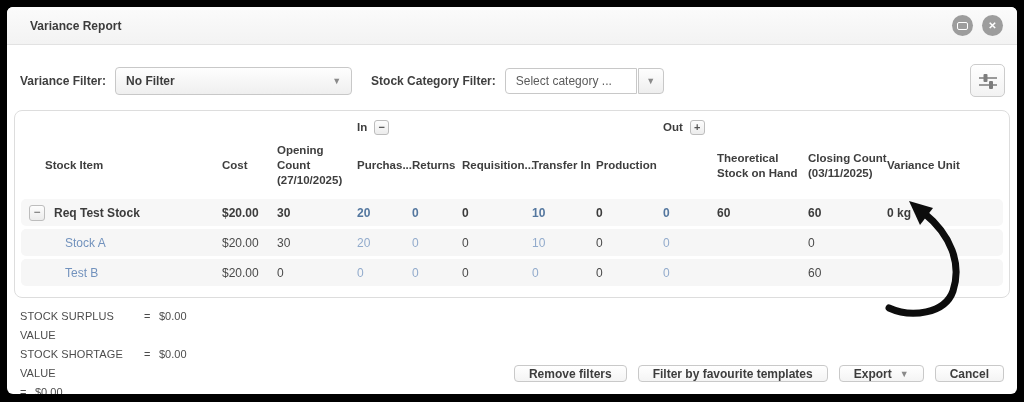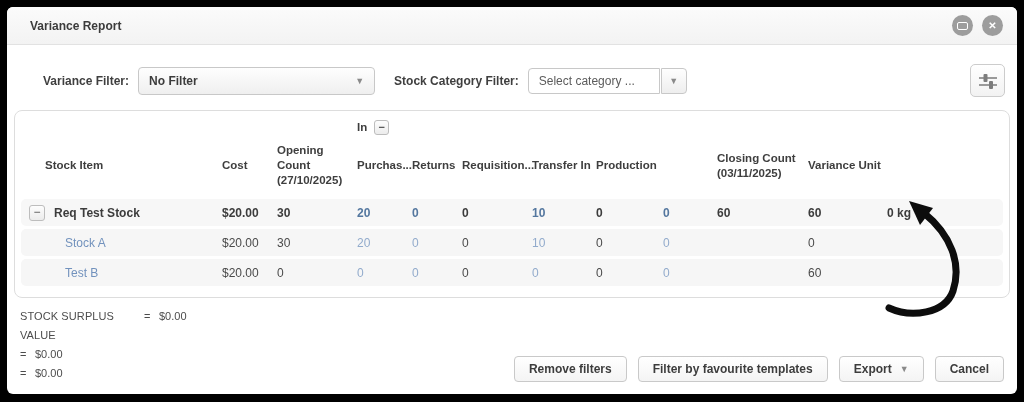--- a/index.html
+++ b/index.html
@@ -22,21 +22,21 @@
   .title{font-size:12px;font-weight:bold;color:#3c3c3c;}
   .win-btns{margin-left:auto;display:flex;gap:9px;}
   .win-btn{
     width:21px;height:21px;border-radius:50%;background:#9d9d9d;border:none;
     display:flex;align-items:center;justify-content:center;cursor:pointer;padding:0;
   }
   .win-rect{width:9px;height:6px;border:1.5px solid #fff;border-radius:2px;}
   .win-x{color:#fff;font-size:10px;font-weight:bold;line-height:1;}
   
   .filters{display:flex;align-items:center;padding:19px 12px 13px 13px;}
-  .filter-label{font-size:12px;font-weight:bold;color:#3f3f3f;margin-right:9px;white-space:nowrap;margin-left:23px;}
+  .filter-label{font-size:12px;font-weight:bold;color:#3f3f3f;margin-right:9px;white-space:nowrap;}
   .dd{
     width:215px;height:26px;border:1px solid #c8c8c8;border-radius:4px;
     background:linear-gradient(#fefefe,#efefef);
     display:flex;align-items:center;padding:0 10px;
     font-size:12px;font-weight:bold;color:#3c3c3c;cursor:pointer;
   }
   .caret{margin-left:auto;color:#8a8a8a;font-size:9px;}
   .label2{margin-left:19px;}
   .combo{display:flex;align-items:center;}
   .combo-input{
@@ -91,21 +91,21 @@
   .v-blue{color:#54779f;cursor:pointer;}
   .v-blue-light{color:#92abcc;cursor:pointer;}
   
   .summary{margin:9px 13px 0;font-size:11px;color:#4c4c4c;}
   .sum-line{display:flex;line-height:19px;}
   .sum-label{width:124px;letter-spacing:0.1px;}
   .sum-eq{width:15px;}
   
   .footer{position:absolute;right:13px;bottom:12px;display:flex;gap:11px;}
   .btn{
-    height:26px;padding:0 14px;border:1px solid #c9c9c9;border-radius:4px;
+    height:17px;padding:0 14px;border:1px solid #c9c9c9;border-radius:4px;
     background:linear-gradient(#ffffff,#f4f4f4);
     font-size:12px;font-weight:bold;color:#3d3d3d;
     display:flex;align-items:center;gap:8px;cursor:pointer;
     font-family:inherit;
   }
   .btn .caret{margin:0;}
   
   .arrow-annot{position:absolute;left:855px;top:178px;pointer-events:none;z-index:5;}
 </style>
 </head>
@@ -151,36 +151,44 @@
     </button>
   </div>
 
   <div class="vr-table">
 
     <div class="grid-row group-row">
       <div class="group-cell group-in">
         <span>In</span>
         <button class="mini-btn">−</button>
       </div>
+      <div class="group-cell group-out">
+        <span>Out</span>
+        <button class="mini-btn">+</button>
+      </div>
     </div>
 
     <div class="grid-row header-row">
       <div class="c1">Stock Item</div>
       <div>Cost</div>
       <div>
         <div>Opening Count</div>
         <div>(27/10/2025)</div>
       </div>
       <div>Purchas...</div>
       <div>Returns</div>
       <div>Requisition...</div>
       <div>Transfer In</div>
       <div>Production</div>
       <div></div>
       <div>
+        <div>Theoretical</div>
+        <div>Stock on Hand</div>
+      </div>
+      <div>
         <div>Closing Count</div>
         <div>(03/11/2025)</div>
       </div>
       <div>Variance Unit</div>
     </div>
 
     <div class="grid-row data-row row-parent">
       <div class="name-cell">
         <button class="expand">−</button>
         <span>Req Test Stock</span>
@@ -234,20 +242,21 @@
 
   </div>
 
   <div class="summary">
     <div class="sum-line">
       <span class="sum-label">STOCK SURPLUS VALUE</span>
       <span class="sum-eq">=</span>
       <span class="sum-val">$0.00</span>
     </div>
     <div class="sum-line">
+      <span class="sum-label">STOCK SHORTAGE VALUE</span>
       <span class="sum-eq">=</span>
       <span class="sum-val">$0.00</span>
     </div>
     <div class="sum-line">
       <span class="sum-eq">=</span>
       <span class="sum-val">$0.00</span>
     </div>
   </div>
 
   <div class="footer">

